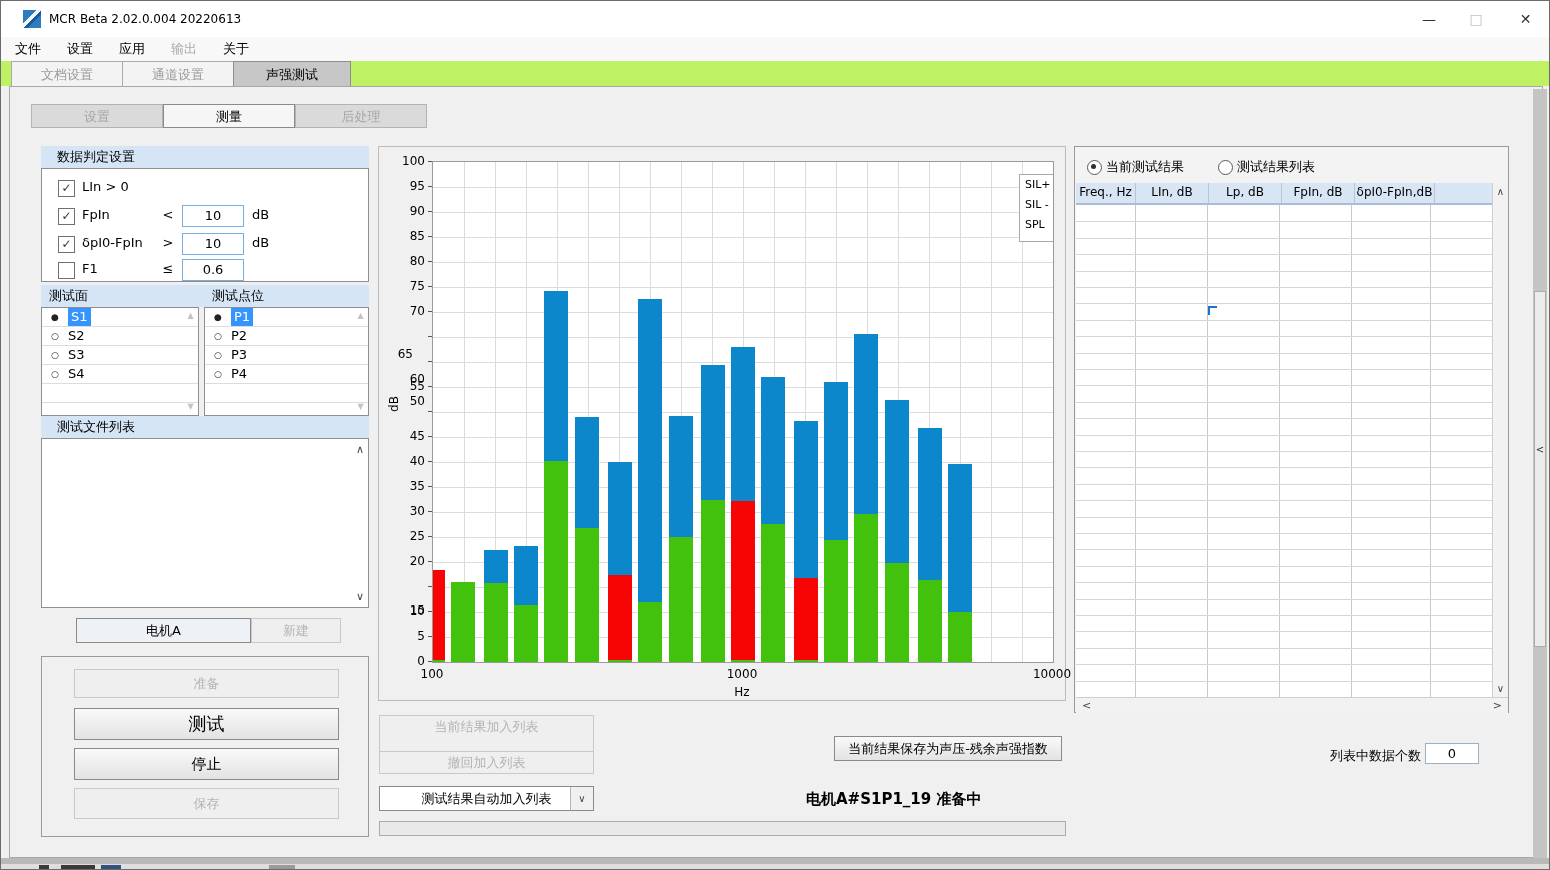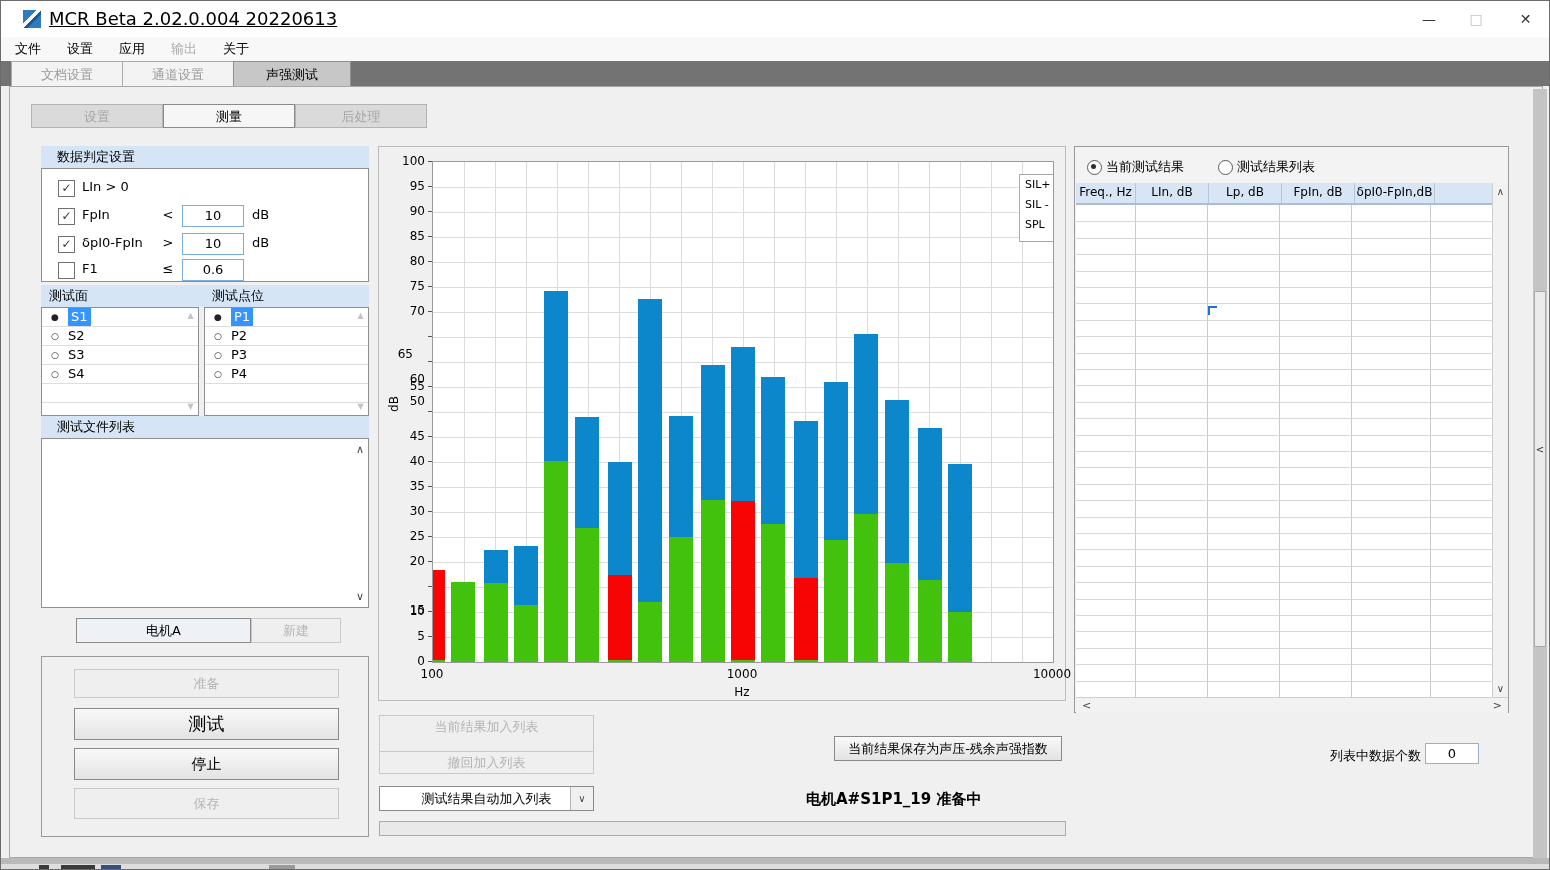--- a/index.html
+++ b/index.html
@@ -4,28 +4,28 @@
 <style>
   html,body{margin:0;padding:0;}
   body{font-family:"DejaVu Sans","Liberation Sans",sans-serif;background:#999;}
   #win{position:relative;width:1550px;height:870px;background:#f0f0f0;border:1px solid #6b6b6b;
        box-sizing:border-box;overflow:hidden;font-size:13px;color:#000;}
   .abs{position:absolute;box-sizing:border-box;}
   
   #titlebar{left:0;top:0;width:1550px;height:36px;background:#fff;}
   #appicon{left:22px;top:9px;width:18px;height:18px;background:#2e7cc0;
     background-image:linear-gradient(135deg,rgba(255,255,255,0) 38%,rgba(255,255,255,.95) 38%,rgba(255,255,255,.95) 52%,rgba(10,60,120,.55) 52%,rgba(10,60,120,.55) 62%,rgba(255,255,255,0) 62%);}
-  #apptitle{left:48px;top:0;height:36px;line-height:36px;font-size:18px;text-decoration:underline;}
+  #apptitle{left:48px;top:0;height:36px;line-height:36px;font-size:12px;}
   .winbtn{top:0;width:46px;height:36px;text-align:center;line-height:36px;font-size:14px;color:#333;}
   
   #menubar{left:0;top:36px;width:1550px;height:24px;background:#f8f8f8;display:flex;align-items:center;padding-left:14px;gap:26px;}
   .menuitem{cursor:default;}
   .menuitem.disabled{color:#aaa;}
   
-  #tabrow{left:0;top:60px;width:1550px;height:25px;background:#737373;}
+  #tabrow{left:0;top:60px;width:1550px;height:25px;background:#bef264;}
   .toptab{position:absolute;top:0;height:25px;line-height:25px;text-align:center;border:1px solid #ababab;background:#f3f3f3;color:#9a9a9a;}
   .toptab.active{background:#c7c7c7;color:#000;border-color:#8f8f8f;}
   
   #mainpanel{left:8px;top:85px;width:1534px;height:772px;border:1px solid #a8a8a8;background:#f0f0f0;}
   
   .subtab{position:absolute;top:103px;height:24px;line-height:24px;text-align:center;border:1px solid #b3b3b3;background:#dadada;color:#a6a6a6;}
   .subtab.active{background:#f6f6f6;color:#000;border-color:#8a8a8a;}
   
   .strip{background:#d5e5f6;line-height:22px;padding-left:16px;color:#000;}
   

